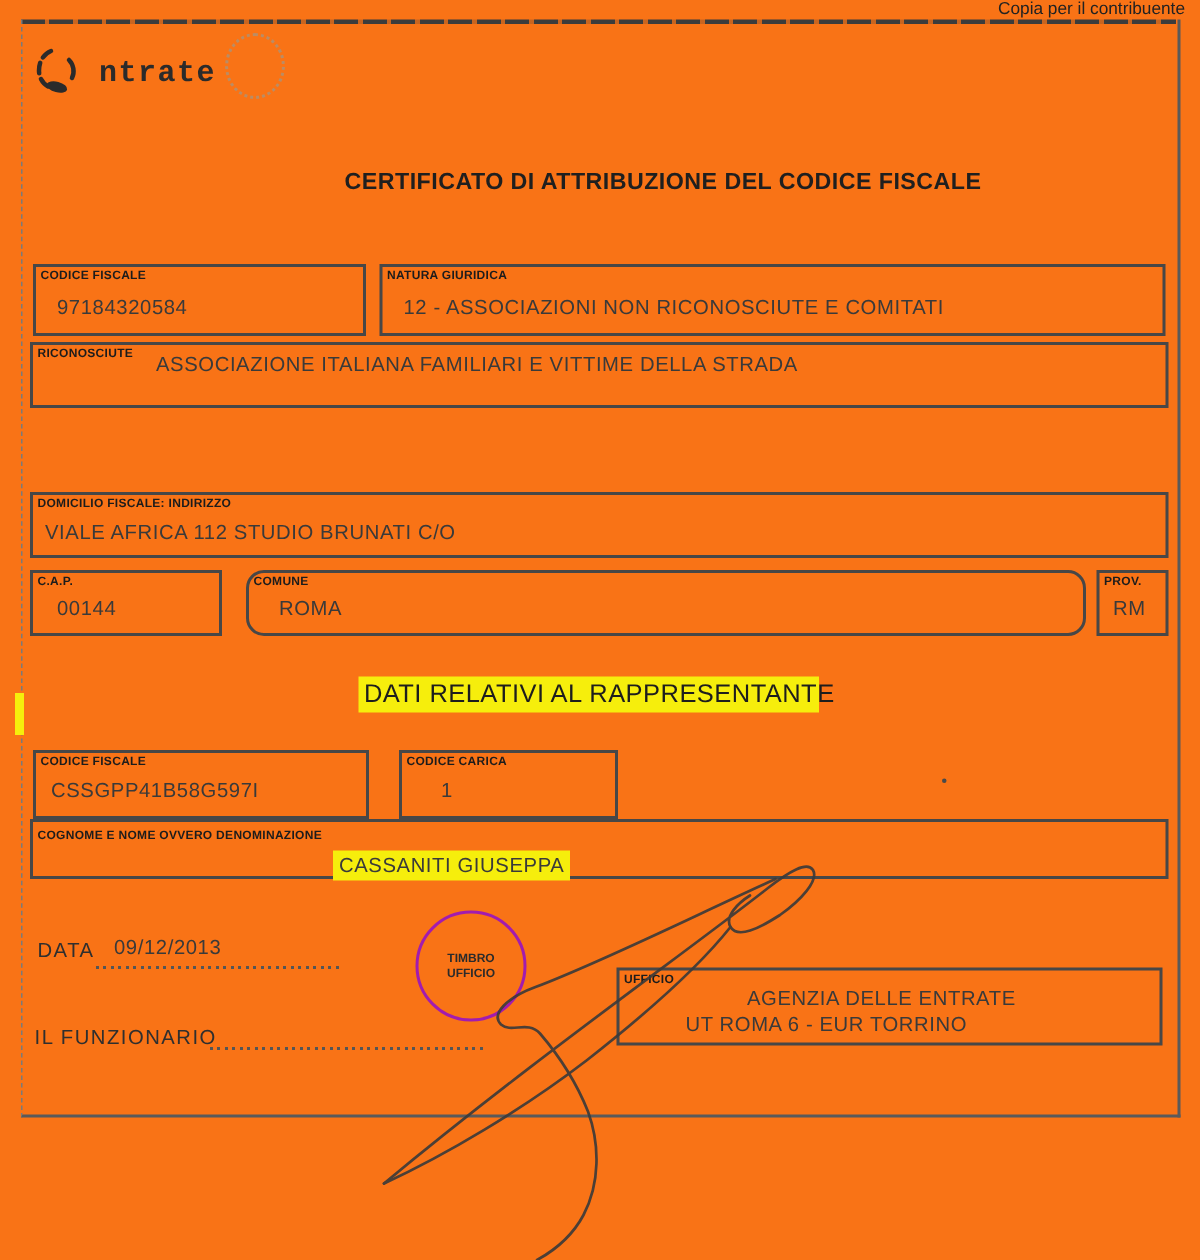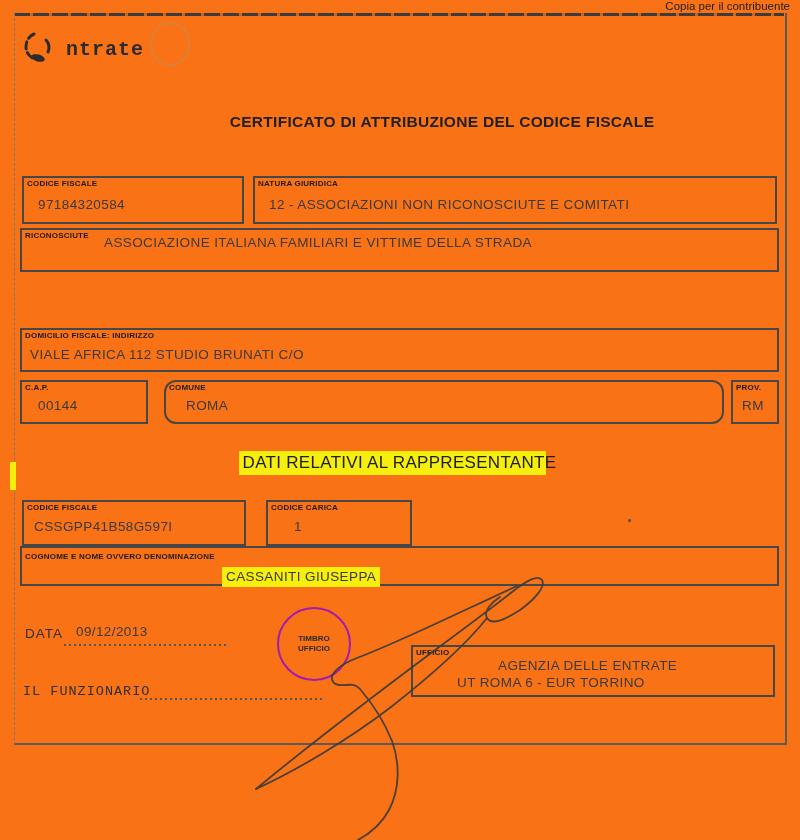--- a/index.html
+++ b/index.html
@@ -148,21 +148,21 @@
 
   <div class="fbox" style="left:20px;top:546px;width:755px;height:36px;">
     <span class="flabel" style="top:4px;">COGNOME E NOME OVVERO DENOMINAZIONE</span>
     <span class="fvalue hl-name" style="left:200px;top:2px;">CASSANITI GIUSEPPA</span>
   </div>
 
   <span class="plain-label" style="left:25px;top:626px;">DATA</span>
   <span class="inline-value" style="left:76px;top:624px;text-align:center;">09/12/2013</span>
   <div class="dotline" style="left:64px;top:644px;width:164px;"></div>
 
-  <span class="plain-label" style="left:23px;top:684px;font-family:Liberation Mono, monospace;">IL FUNZIONARIO</span>
+  <span class="plain-label" style="left:23px;top:684px;">IL FUNZIONARIO</span>
   <div class="dotline" style="left:140px;top:698px;width:182px;"></div>
 
   <div class="stamp-circle">
     <span>
       <span>TIMBRO</span><br>
       <span>UFFICIO</span>
     </span>
   </div>
 
   <div class="fbox" style="left:411px;top:645px;width:360px;height:48px;border-width:2px;">

